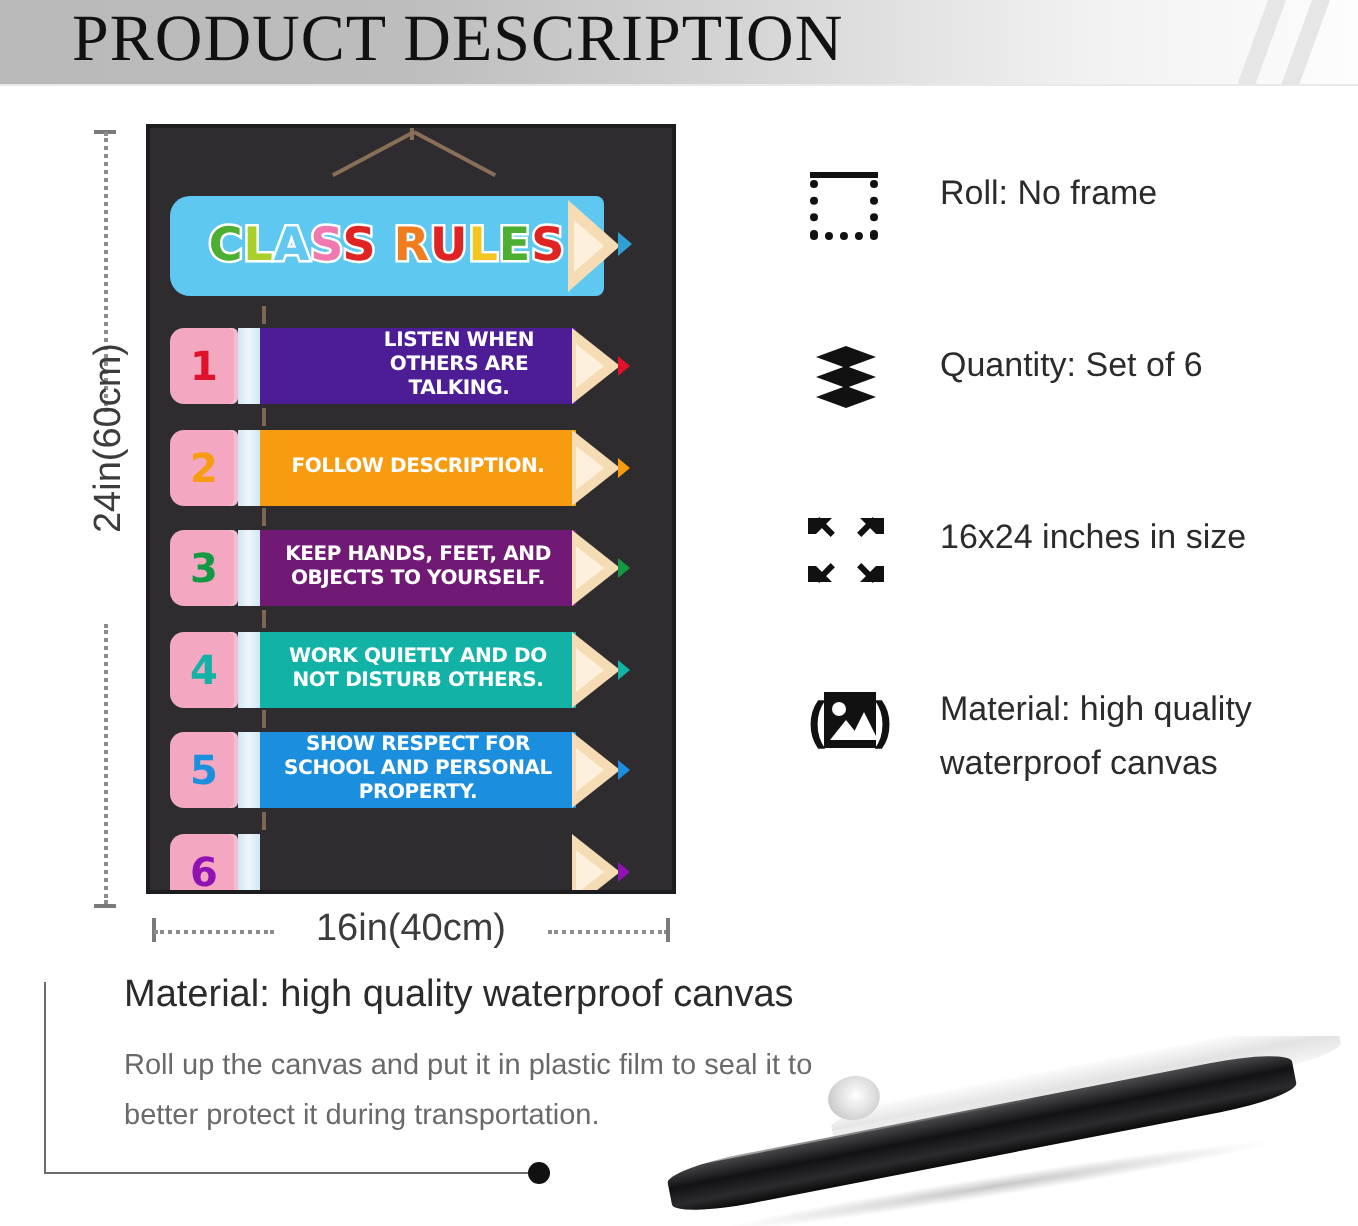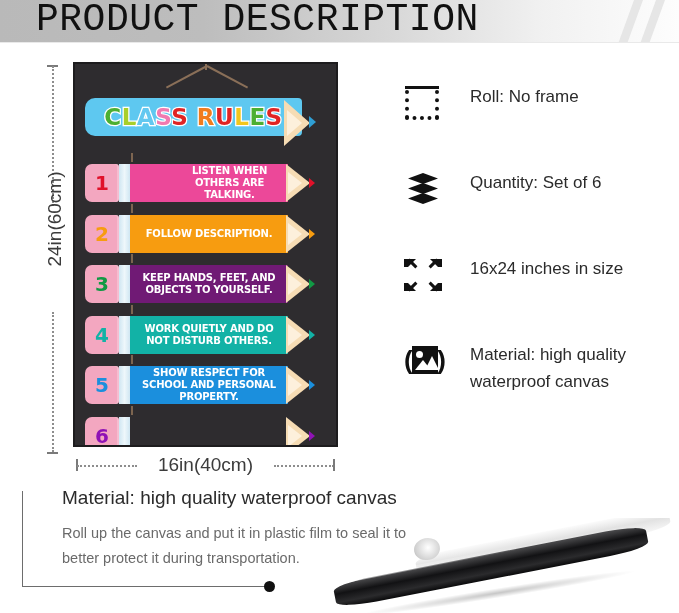--- a/index.html
+++ b/index.html
@@ -11,22 +11,22 @@
   }
 
   
   .header{
     position:absolute;left:0;top:0;width:679px;height:42px;
     background:linear-gradient(to right,#b9b9b9 0%,#bdbdbd 30%,#d8d8d8 58%,#f1f1f1 80%,#fdfdfd 100%);
     overflow:hidden;
   }
   .header-title{
     position:absolute;left:36px;top:-1px;
-    font-size:38px;letter-spacing:.5px;color:#111;
-    font-family:Liberation Mono, monospace;font-weight:400;
+    font-size:33px;letter-spacing:.5px;color:#111;
+    font-family:Liberation Serif, serif;font-weight:400;
     line-height:42px;white-space:nowrap;
   }
   .slash{
     position:absolute;top:-8px;width:9px;height:60px;
     background:#e6e6e6;transform:skewX(-20deg);
   }
   .slash.s1{right:44px;}
   .slash.s2{right:22px;}
   .header-underline{
     position:absolute;left:0;top:42px;width:679px;height:1px;background:#e9e9e9;
@@ -112,21 +112,21 @@
   }
   .lead{
     position:absolute;right:13px;top:17px;width:0;height:0;
     border-top:5px solid transparent;border-bottom:5px solid transparent;
     border-left:6px solid #d11;
   }
 
   
   .title-pencil{height:54px;margin-bottom:9px;position:relative;}
   .title-bar{
-    position:absolute;left:0;top:0;right:26px;height:38px;
+    position:absolute;left:0;top:0;right:26px;height:50px;
     background:#5ec8f0;border-radius:10px 4px 4px 10px;
     display:flex;align-items:center;justify-content:center;
   }
   .title-bar .txt{
     font-family:"DejaVu Sans",sans-serif;font-weight:bold;font-size:23px;
     letter-spacing:.5px;white-space:nowrap;
   }
   .title-bar .txt span{
     -webkit-text-stroke:2.5px #ffffff;paint-order:stroke fill;
   }
@@ -296,21 +296,21 @@
         <div class="title-tip"></div>
         <div class="title-tip-hi"></div>
         <div class="title-lead"></div>
       </div>
 
       <div id="rules-host">
           <div class="pencil">
             <div class="tick"></div>
             <div class="numbox" style="background: rgb(243, 167, 192); color: rgb(224, 17, 42);">1</div>
             <div class="ferrule"></div>
-            <div class="barbody" style="background: #ec4899; padding-left: 44px;">LISTEN WHEN OTHERS ARE TALKING.</div>
+            <div class="barbody" style="background: #4c1d95; padding-left: 44px;">LISTEN WHEN OTHERS ARE TALKING.</div>
             <div class="tip"></div>
             <div class="tip-hi"></div>
             <div class="lead" style="border-left-color: rgb(224, 17, 42);"></div>
           </div>
           <div class="pencil">
             <div class="tick"></div>
             <div class="numbox" style="background: rgb(243, 167, 192); color: rgb(247, 156, 16);">2</div>
             <div class="ferrule"></div>
             <div class="barbody" style="background: rgb(247, 156, 16);">FOLLOW DESCRIPTION.</div>
             <div class="tip"></div>

